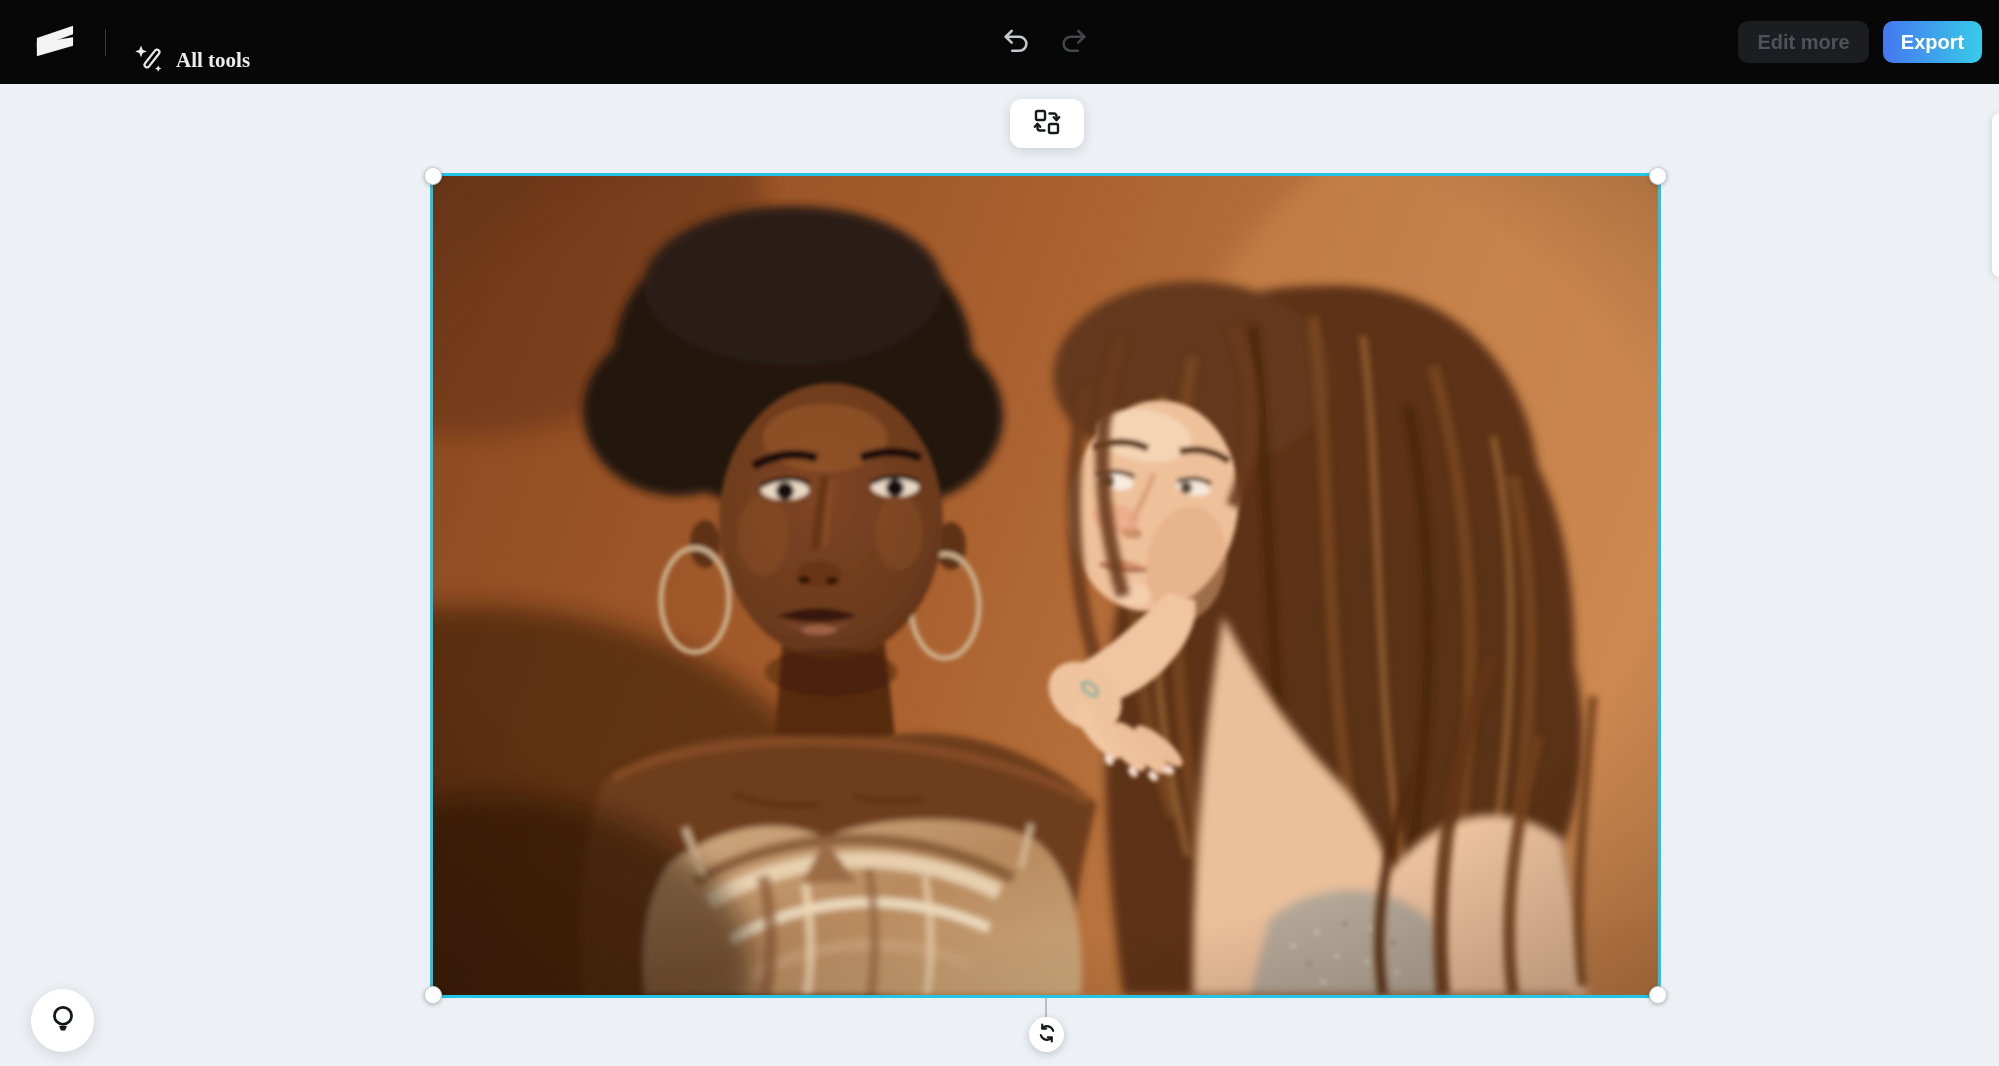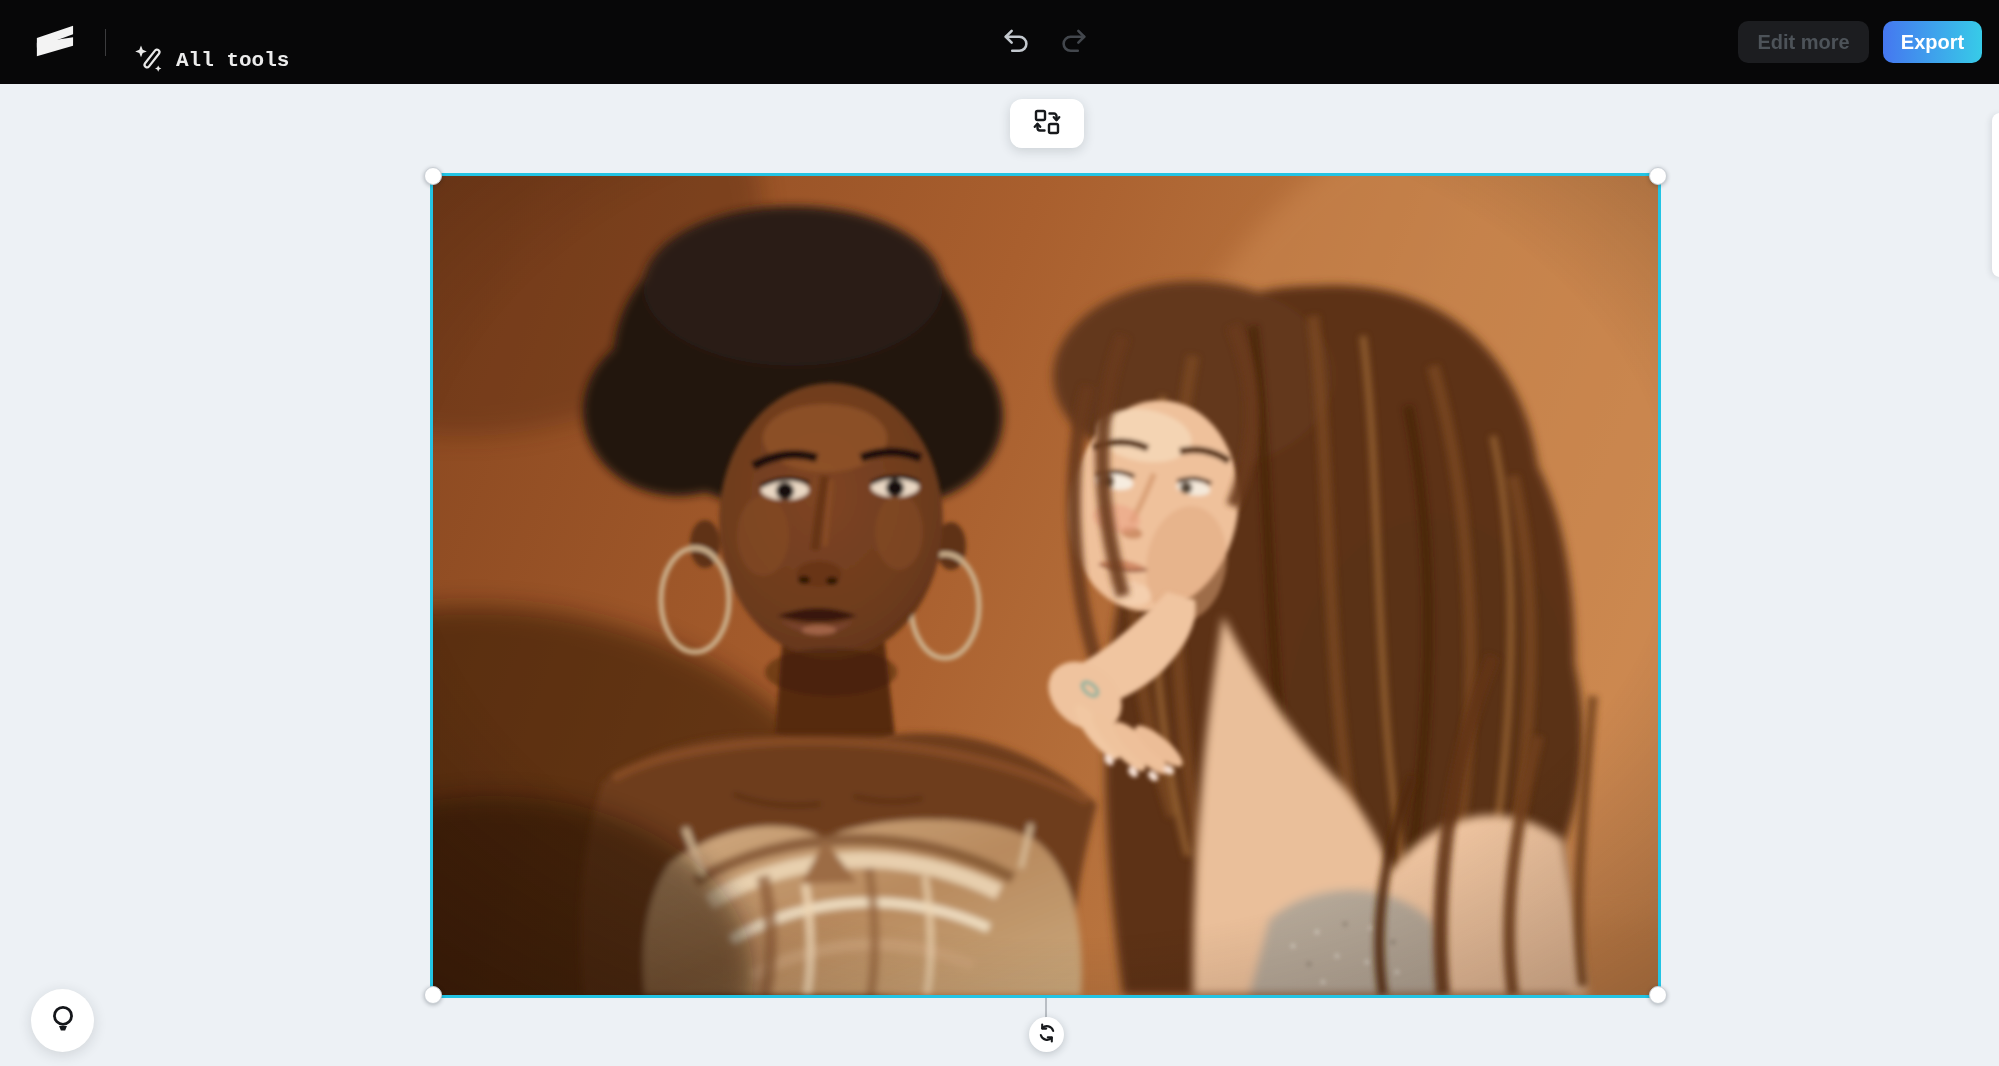--- a/index.html
+++ b/index.html
@@ -6,21 +6,21 @@
   html,body { width:1999px; height:1066px; overflow:hidden;
     font-family:"Liberation Sans", sans-serif; background:#edf1f5; }
 
   
   .topbar { position:relative; width:100%; height:84px; background:#070708;
     display:flex; align-items:center; }
   .tb-left { display:flex; align-items:center; padding-left:30px; }
   .logo-btn { width:48px; height:44px; display:flex; align-items:center; justify-content:center; cursor:pointer; }
   .tb-divider { width:1px; height:27px; background:#3b3b3d; margin:0 27px; }
   .alltools { display:flex; align-items:center; gap:13px; background:none; border:none;
-    color:#ececec; font-size:21px; font-weight:600; cursor:pointer; font-family:Liberation Mono, monospace;margin-top:37px; }
+    color:#ececec; font-size:21px; font-weight:600; cursor:pointer; font-family:Liberation Serif, serif;margin-top:37px; }
   .history { position:absolute; left:1001px; top:0; height:84px; display:flex; align-items:center; gap:24px; }
   .icon-btn { background:none; border:none; width:32px; height:32px; display:flex;
     align-items:center; justify-content:center; cursor:pointer; }
   .tb-right { margin-left:auto; display:flex; align-items:center; gap:14px; padding-right:17px; }
   .btn-editmore { width:131px; height:42px; border-radius:10px; border:none; background:#1c1d20;
     color:#4d5359; font-size:20px; font-weight:600; font-family:inherit; cursor:default; }
   .btn-export { width:99px; height:42px; border-radius:10px; border:none;
     background:linear-gradient(90deg,#4577f0,#37cbe8);
     color:#ffffff; font-size:20px; font-weight:700; font-family:inherit; cursor:pointer; }
 

